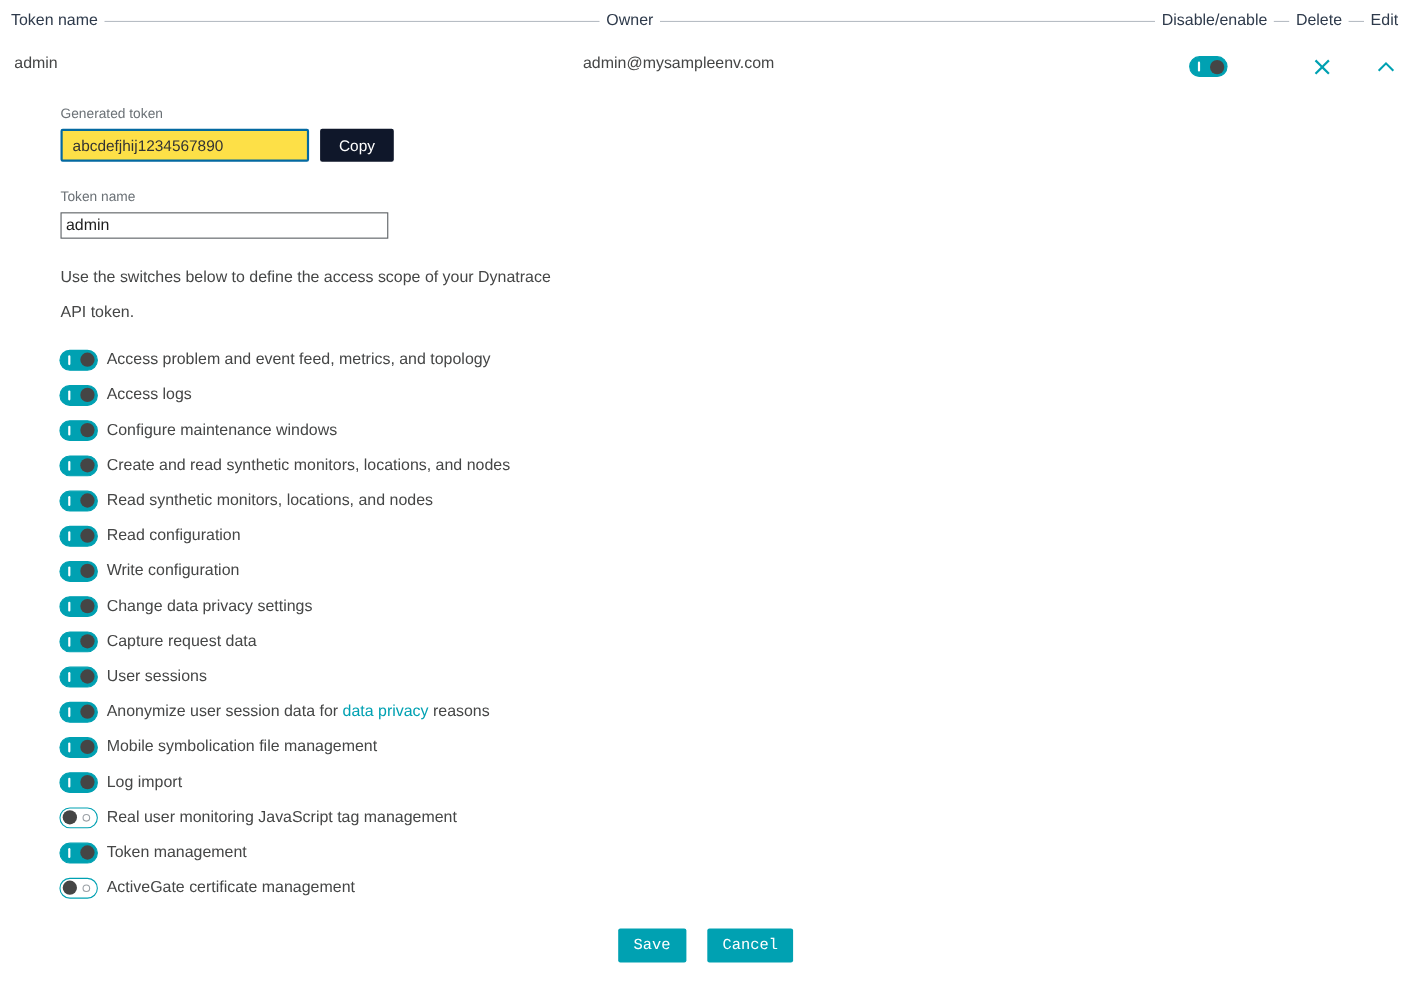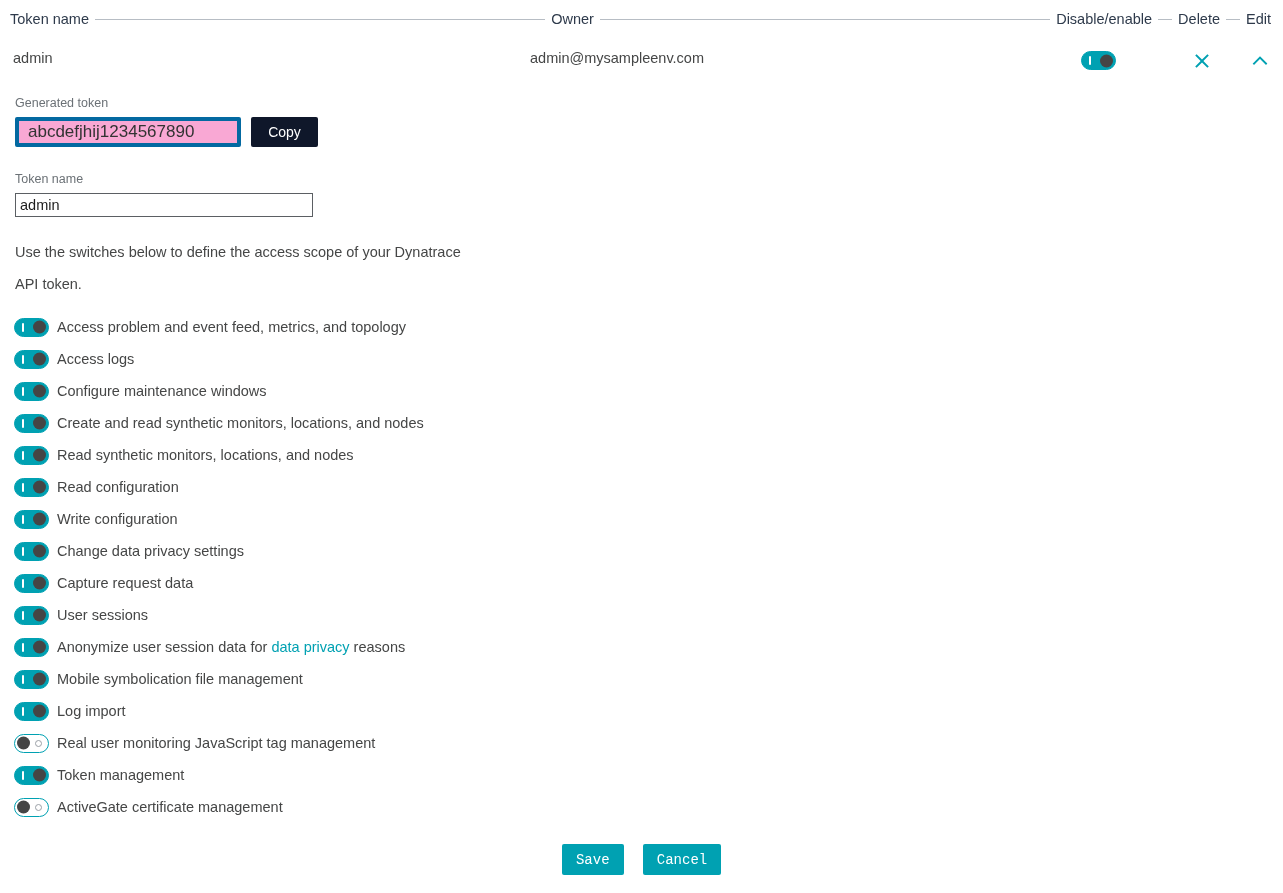--- a/index.html
+++ b/index.html
@@ -143,41 +143,42 @@
   }
   .icon-delete { left: 1185px; }
   .icon-edit  { left: 1243px; }
 
   
   .detail {
     position: absolute;
     left: 0;
     top: 96px;
     width: 1044px;
+    padding-left: 40px;
   }
   .field-label {
     font-size: 12.5px;
     color: #6b7176;
     margin: 0 0 7px 15px;
   }
   .token-line {
     display: flex;
     align-items: stretch;
     margin-left: 15px;
   }
   .input-token {
     width: 226px;
     height: 30px;
     padding: 0 9px;
     font-family: "Liberation Sans", sans-serif;
-    font-size: 17px;
+    font-size: 14px;
     color: #333333;
-    border: 4px solid #0369a1;
+    border: 2px solid #0369a1;
     border-radius: 2px;
-    background: #f9a8d4;
+    background: #fde047;
     outline: none;
   }
   .btn-copy {
     margin-left: 10px;
     min-width: 67px;
     height: 30px;
     border: none;
     border-radius: 2px;
     background: #0f172a;
     color: #ffffff;

